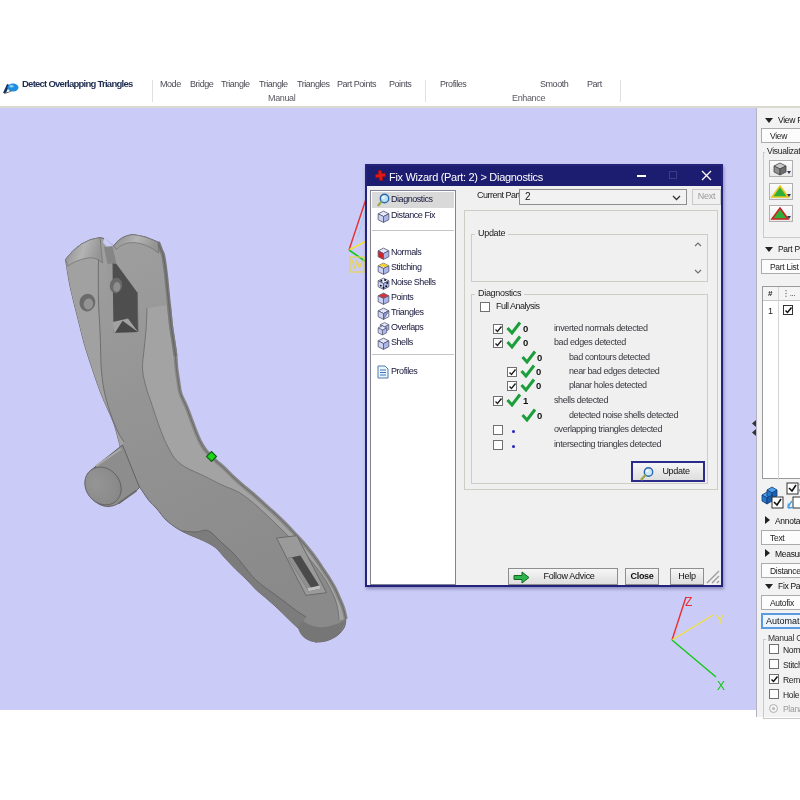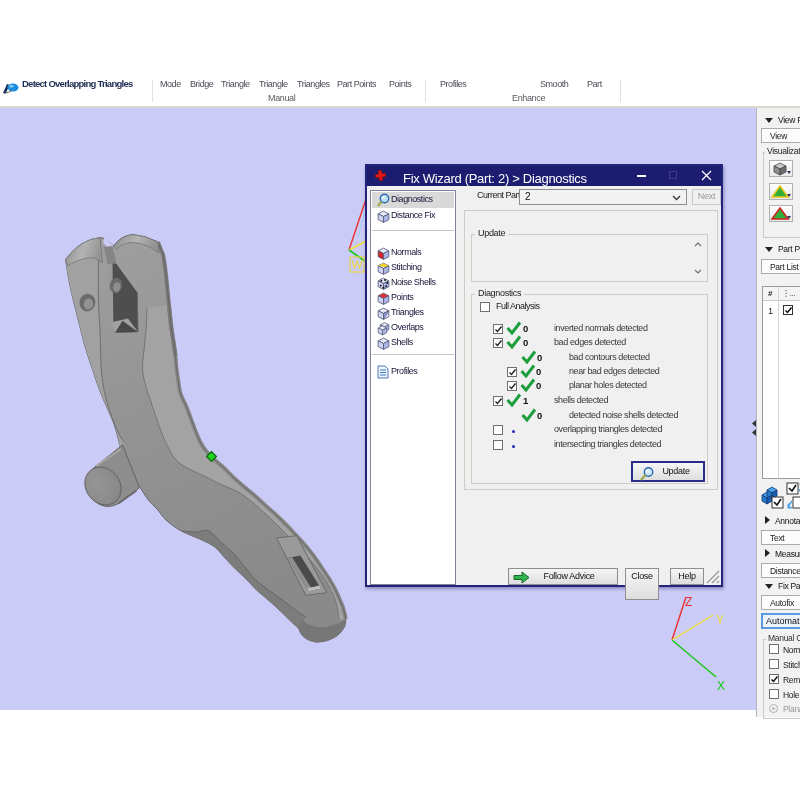--- a/index.html
+++ b/index.html
@@ -21,21 +21,21 @@
 .tridown{border-left:4px solid transparent;border-right:4px solid transparent;border-top:5px solid #222;}
 .triright{border-top:4px solid transparent;border-bottom:4px solid transparent;border-left:5px solid #222;}
 .ptab{position:absolute;background:#fcfcfc;border:1px solid #ababab;border-bottom:none;font-size:8.5px;letter-spacing:-0.3px;color:#222;padding:2px 0 0 8px;white-space:nowrap;}
 .pbtn{position:absolute;width:24px;height:17px;background:linear-gradient(#fdfdfd,#e9e9e9);border:1px solid #b0b0b0;}
 .cb{position:absolute;width:10px;height:10px;background:#fff;border:1px solid #707070;}
 .cb svg{display:block;position:absolute;left:0;top:0;}
 .plabel{position:absolute;font-size:8.5px;letter-spacing:-0.3px;color:#222;white-space:nowrap;}
 
 .dialog{position:absolute;left:365px;top:164px;width:358px;height:423px;background:#f0f0f0;border:2px solid #23237b;box-shadow:1px 2px 3px rgba(90,90,140,.55);}
 .dtbar{position:absolute;left:0;top:0;width:354px;height:20px;background:#1c1c70;}
-.dtext{position:absolute;left:22px;top:5px;font-size:13px;letter-spacing:-0.3px;color:#fff;white-space:nowrap;margin-left:14px;}
+.dtext{position:absolute;left:22px;top:5px;font-size:11px;letter-spacing:-0.3px;color:#fff;white-space:nowrap;}
 .sidebar{position:absolute;left:3px;top:24px;width:86px;height:395px;background:#fff;border:1px solid #828299;}
 .sitem{position:absolute;left:1px;width:82px;height:15px;font-size:9px;letter-spacing:-0.45px;color:#16163a;white-space:nowrap;}
 .sitem .stext2{position:absolute;left:19px;top:1px;}
 .ssep{position:absolute;left:1px;width:82px;height:1px;background:#c4c4c4;}
 .fldlabel{font-size:9px;letter-spacing:-0.5px;color:#1a1a1a;position:absolute;white-space:nowrap;}
 .combo{position:absolute;background:#f2f2f2;border:1px solid #8e8e8e;font-size:10px;color:#111;}
 .groupbox{position:absolute;border:1px solid #cdcdc5;}
 .glabel{position:absolute;font-size:9px;letter-spacing:-0.3px;color:#1a1a1a;background:#f0f0f0;padding:0 3px;white-space:nowrap;}
 .btn{position:absolute;background:linear-gradient(#f6f6f6,#dedede);border:1px solid #8e8e8e;font-size:9px;letter-spacing:-0.3px;color:#111;text-align:center;}
 .num{position:absolute;font-size:9.5px;font-weight:bold;color:#111;}
@@ -470,19 +470,19 @@
       </svg>
       <span style="position:relative;top:3px;left:8px">Update</span>
     </div>
 
     <div class="btn" style="left:141px;top:402px;width:110px;height:17px;">
       <svg class="abs" style="left:4px;top:2px" width="18" height="13" viewBox="0 0 18 13">
         <path d="M1,4.5 L9,4.5 L9,1 L16,6.5 L9,12 L9,8.5 L1,8.5 Z" fill="#2fb44f" stroke="#14691f" stroke-width="1"></path>
       </svg>
       <span style="position:relative;top:2px;left:6px">Follow Advice</span>
     </div>
-    <div class="btn" style="left:258px;top:402px;width:34px;height:32px;"><span style="position:relative;top:2px">Close</span></div>
+    <div class="btn" style="left:258px;top:402px;width:34px;height:17px;font-weight:bold;"><span style="position:relative;top:2px">Close</span></div>
     <div class="btn" style="left:303px;top:402px;width:34px;height:17px;"><span style="position:relative;top:2px">Help</span></div>
     <svg class="abs" style="right:1px;bottom:1px" width="14" height="14" viewBox="0 0 14 14">
       <path d="M13,1 L1,13 M13,6 L6,13 M13,11 L11,13" stroke="#9a9a9a" stroke-width="1.3"></path>
     </svg>
   </div>
 </div>
 
 </body></html>

